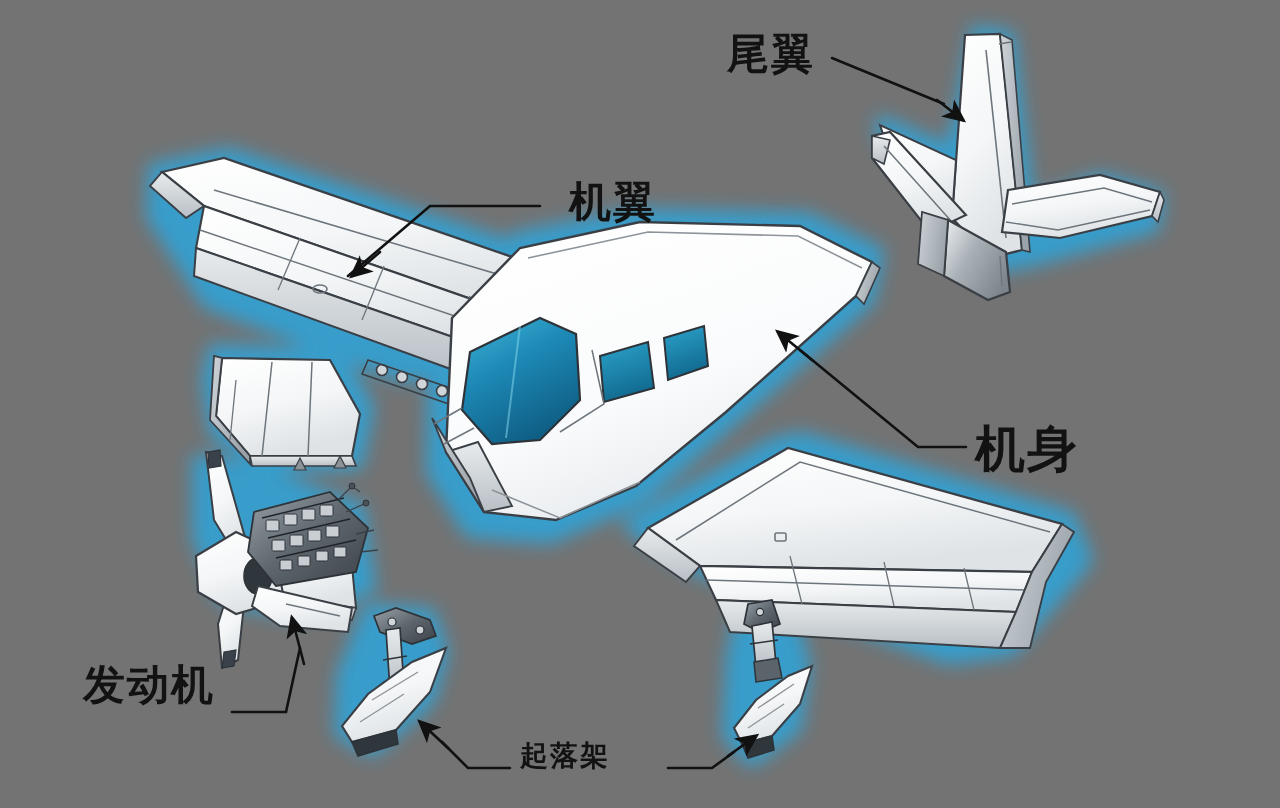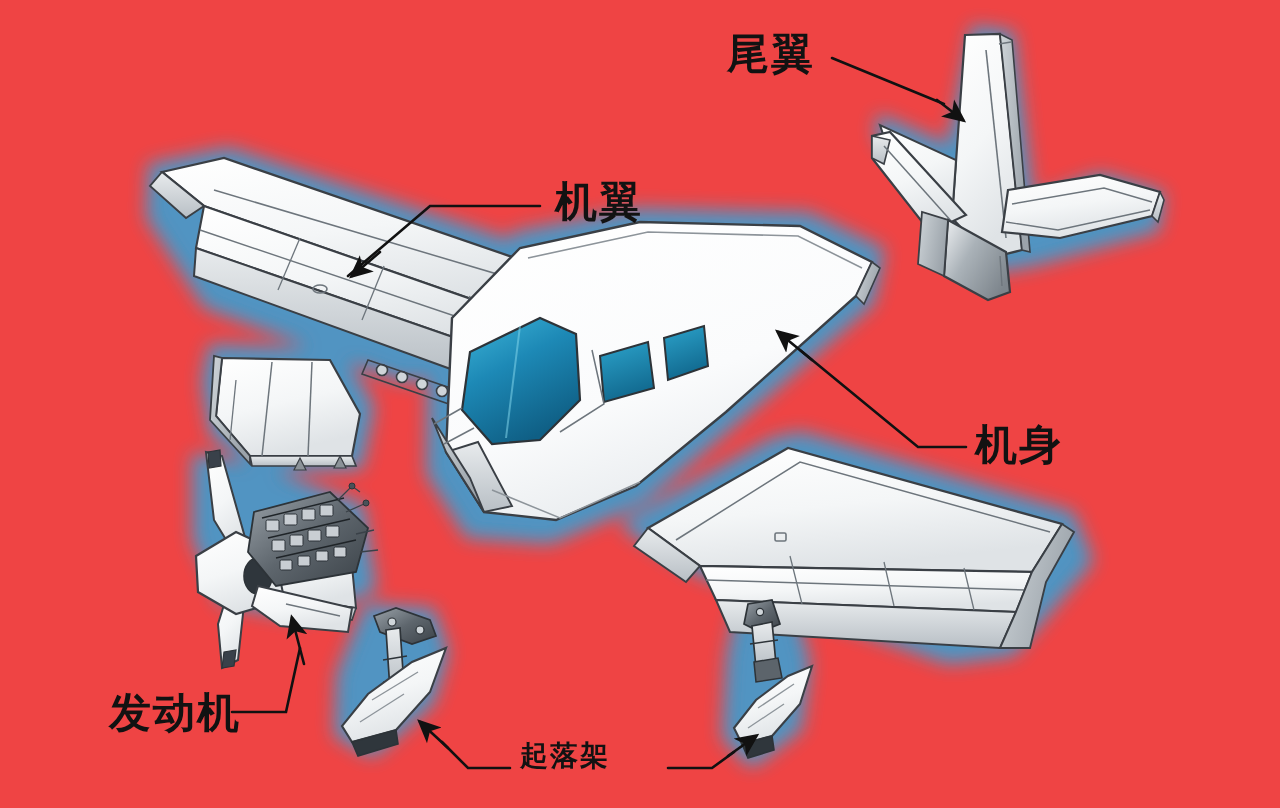--- a/index.html
+++ b/index.html
@@ -1,36 +1,36 @@
 <!DOCTYPE html>
 <html><head>
 <meta charset="utf-8">
 <title>Aircraft Exploded Diagram</title>
 <style>
   html,body{margin:0;padding:0;background:#ffffff;}
   body{
     width:1280px;height:808px;overflow:hidden;position:relative;
     font-family:"DejaVu Sans","Liberation Sans",sans-serif;
   }
-  #stage{position:absolute;left:0;top:0;width:1280px;height:808px;background:#ef4444;}
+  #stage{position:absolute;left:0;top:0;width:1280px;height:808px;background:#737373;}
   svg.diagram{position:absolute;left:0;top:0;width:1280px;height:808px;display:block;}
   .lbl{
     position:absolute;
     font-family:"DejaVu Sans","Liberation Sans",sans-serif;
     font-weight:700;
     color:#121212;
     white-space:nowrap;
     letter-spacing:2px;
     line-height:1;
     -webkit-font-smoothing:none;
   }
   .lbl-tail{left:727px;top:33px;font-size:42px;}
-  .lbl-wing{left:555px;top:181px;font-size:42px;}
-  .lbl-fuse{left:975px;top:424px;font-size:42px;}
-  .lbl-engine{left:83px;top:692px;font-size:42px;margin-left:26px;}
+  .lbl-wing{left:569px;top:181px;font-size:42px;}
+  .lbl-fuse{left:975px;top:424px;font-size:50px;}
+  .lbl-engine{left:83px;top:664px;font-size:42px;}
   .lbl-gear{left:520px;top:742px;font-size:28px;}
 </style>
 </head>
 <body>
 
 <div id="stage">
 
   <svg class="diagram" viewBox="0 0 1280 808" xmlns="http://www.w3.org/2000/svg">
     <defs>
 

